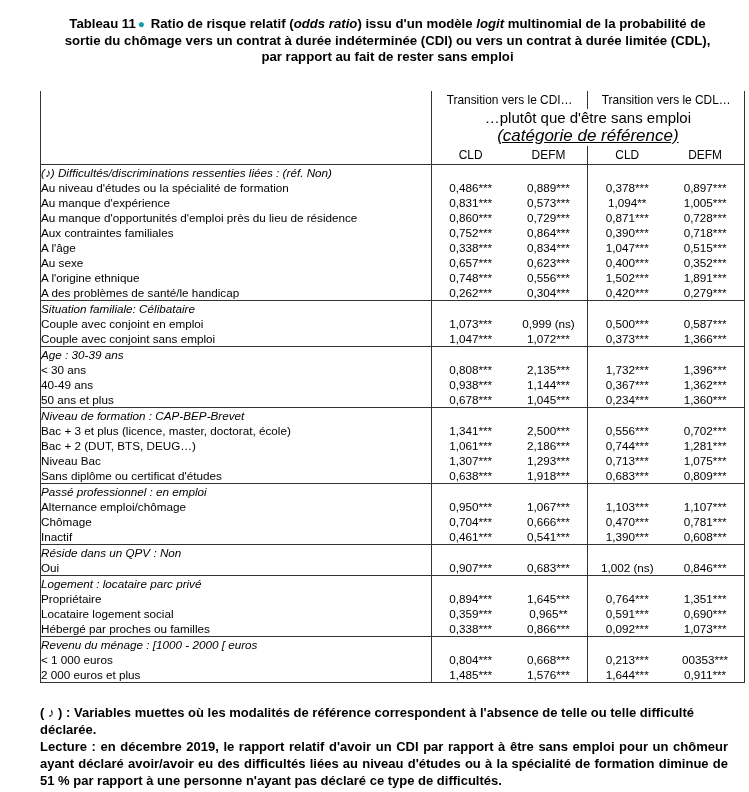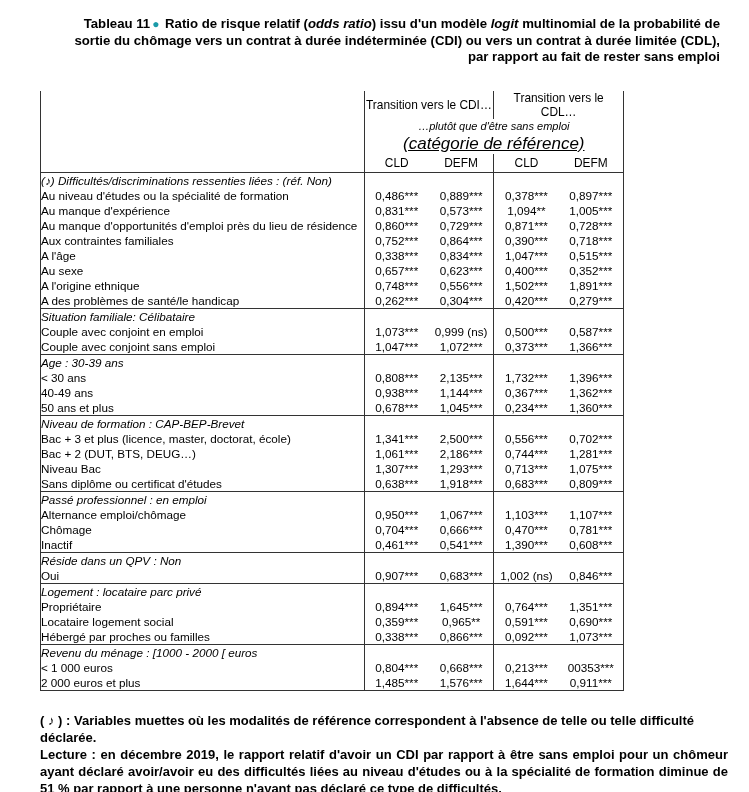--- a/index.html
+++ b/index.html
@@ -7,41 +7,41 @@
     width:749px;height:792px;overflow:hidden;
     font-family:"Liberation Sans","DejaVu Sans",sans-serif;
     color:#000;
     -webkit-font-smoothing:antialiased;
   }
   .page{padding:14px 14px 0 40px;}
 
   
   .title{
     width:665px;margin:2px auto 0 auto;
-    text-align:right;font-weight:bold;
+    text-align:center;font-weight:bold;
     font-size:13.2px;line-height:16.5px;
   }
   .title .bullet{color:#1a9aa8;font-size:12px;padding:0 2px;}
   .title i{font-weight:bold;}
 
   
   table.odds{
-    width:584px;margin-top:25px;
+    width:705px;margin-top:25px;
     border-collapse:collapse;
     border-left:1px solid #333;border-right:1px solid #333;border-bottom:1px solid #333;
     font-size:11.7px;
   }
   table.odds td{padding:0;vertical-align:middle;}
   col.lblcol{width:55.5%;}
   col.valcol{width:11.125%;}
 
   
   thead td{text-align:center;}
   .h-group{height:18px;font-size:11.9px;}
-  .h-sub{height:15px;font-size:11px;font-style:italic;}
+  .h-sub{height:15px;font-size:15px;}
   .h-subnote{height:15px;font-style:italic;font-size:17px;text-decoration:underline;}
   .h-col{height:18px;font-size:11.9px;}
   .lblhead{border-right:1px solid #333;}
   .bR{border-right:1px solid #333;}
 
   
   tbody td{height:15px;line-height:15px;white-space:nowrap;}
   tbody td.lbl{text-align:left;border-right:1px solid #333;}
   tbody td.sec{font-style:italic;}
   tbody td.val{text-align:center;}

